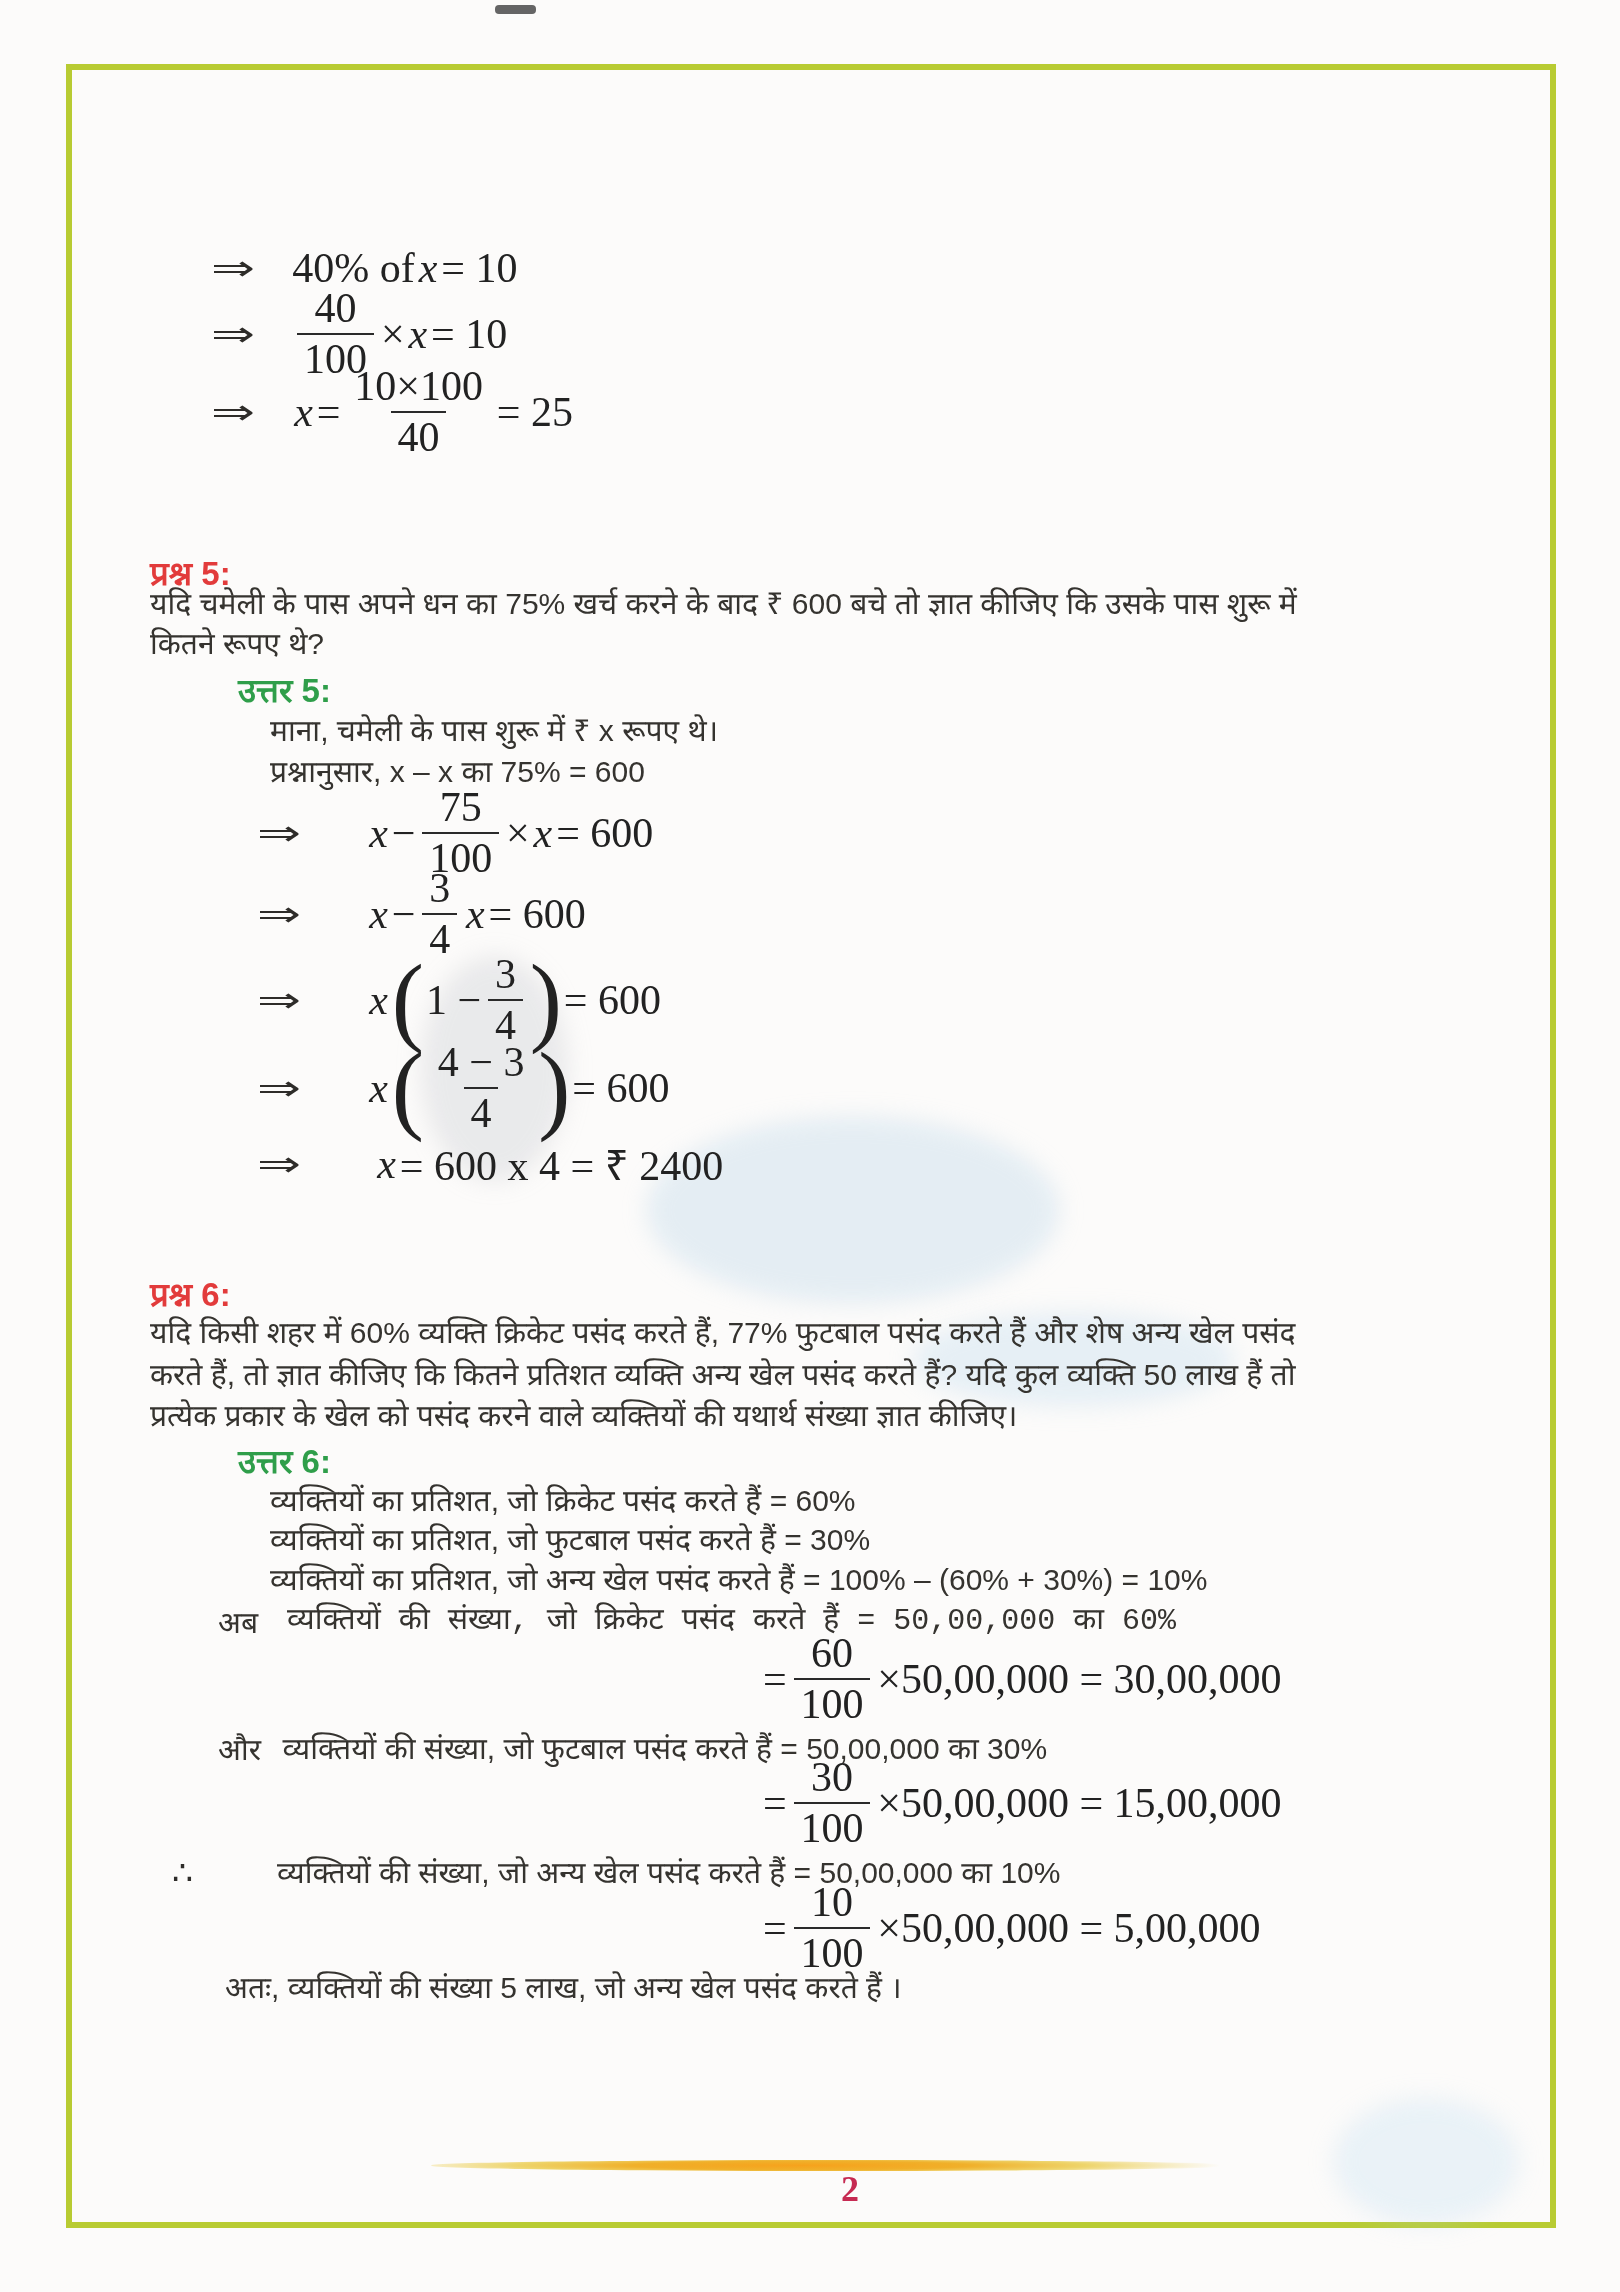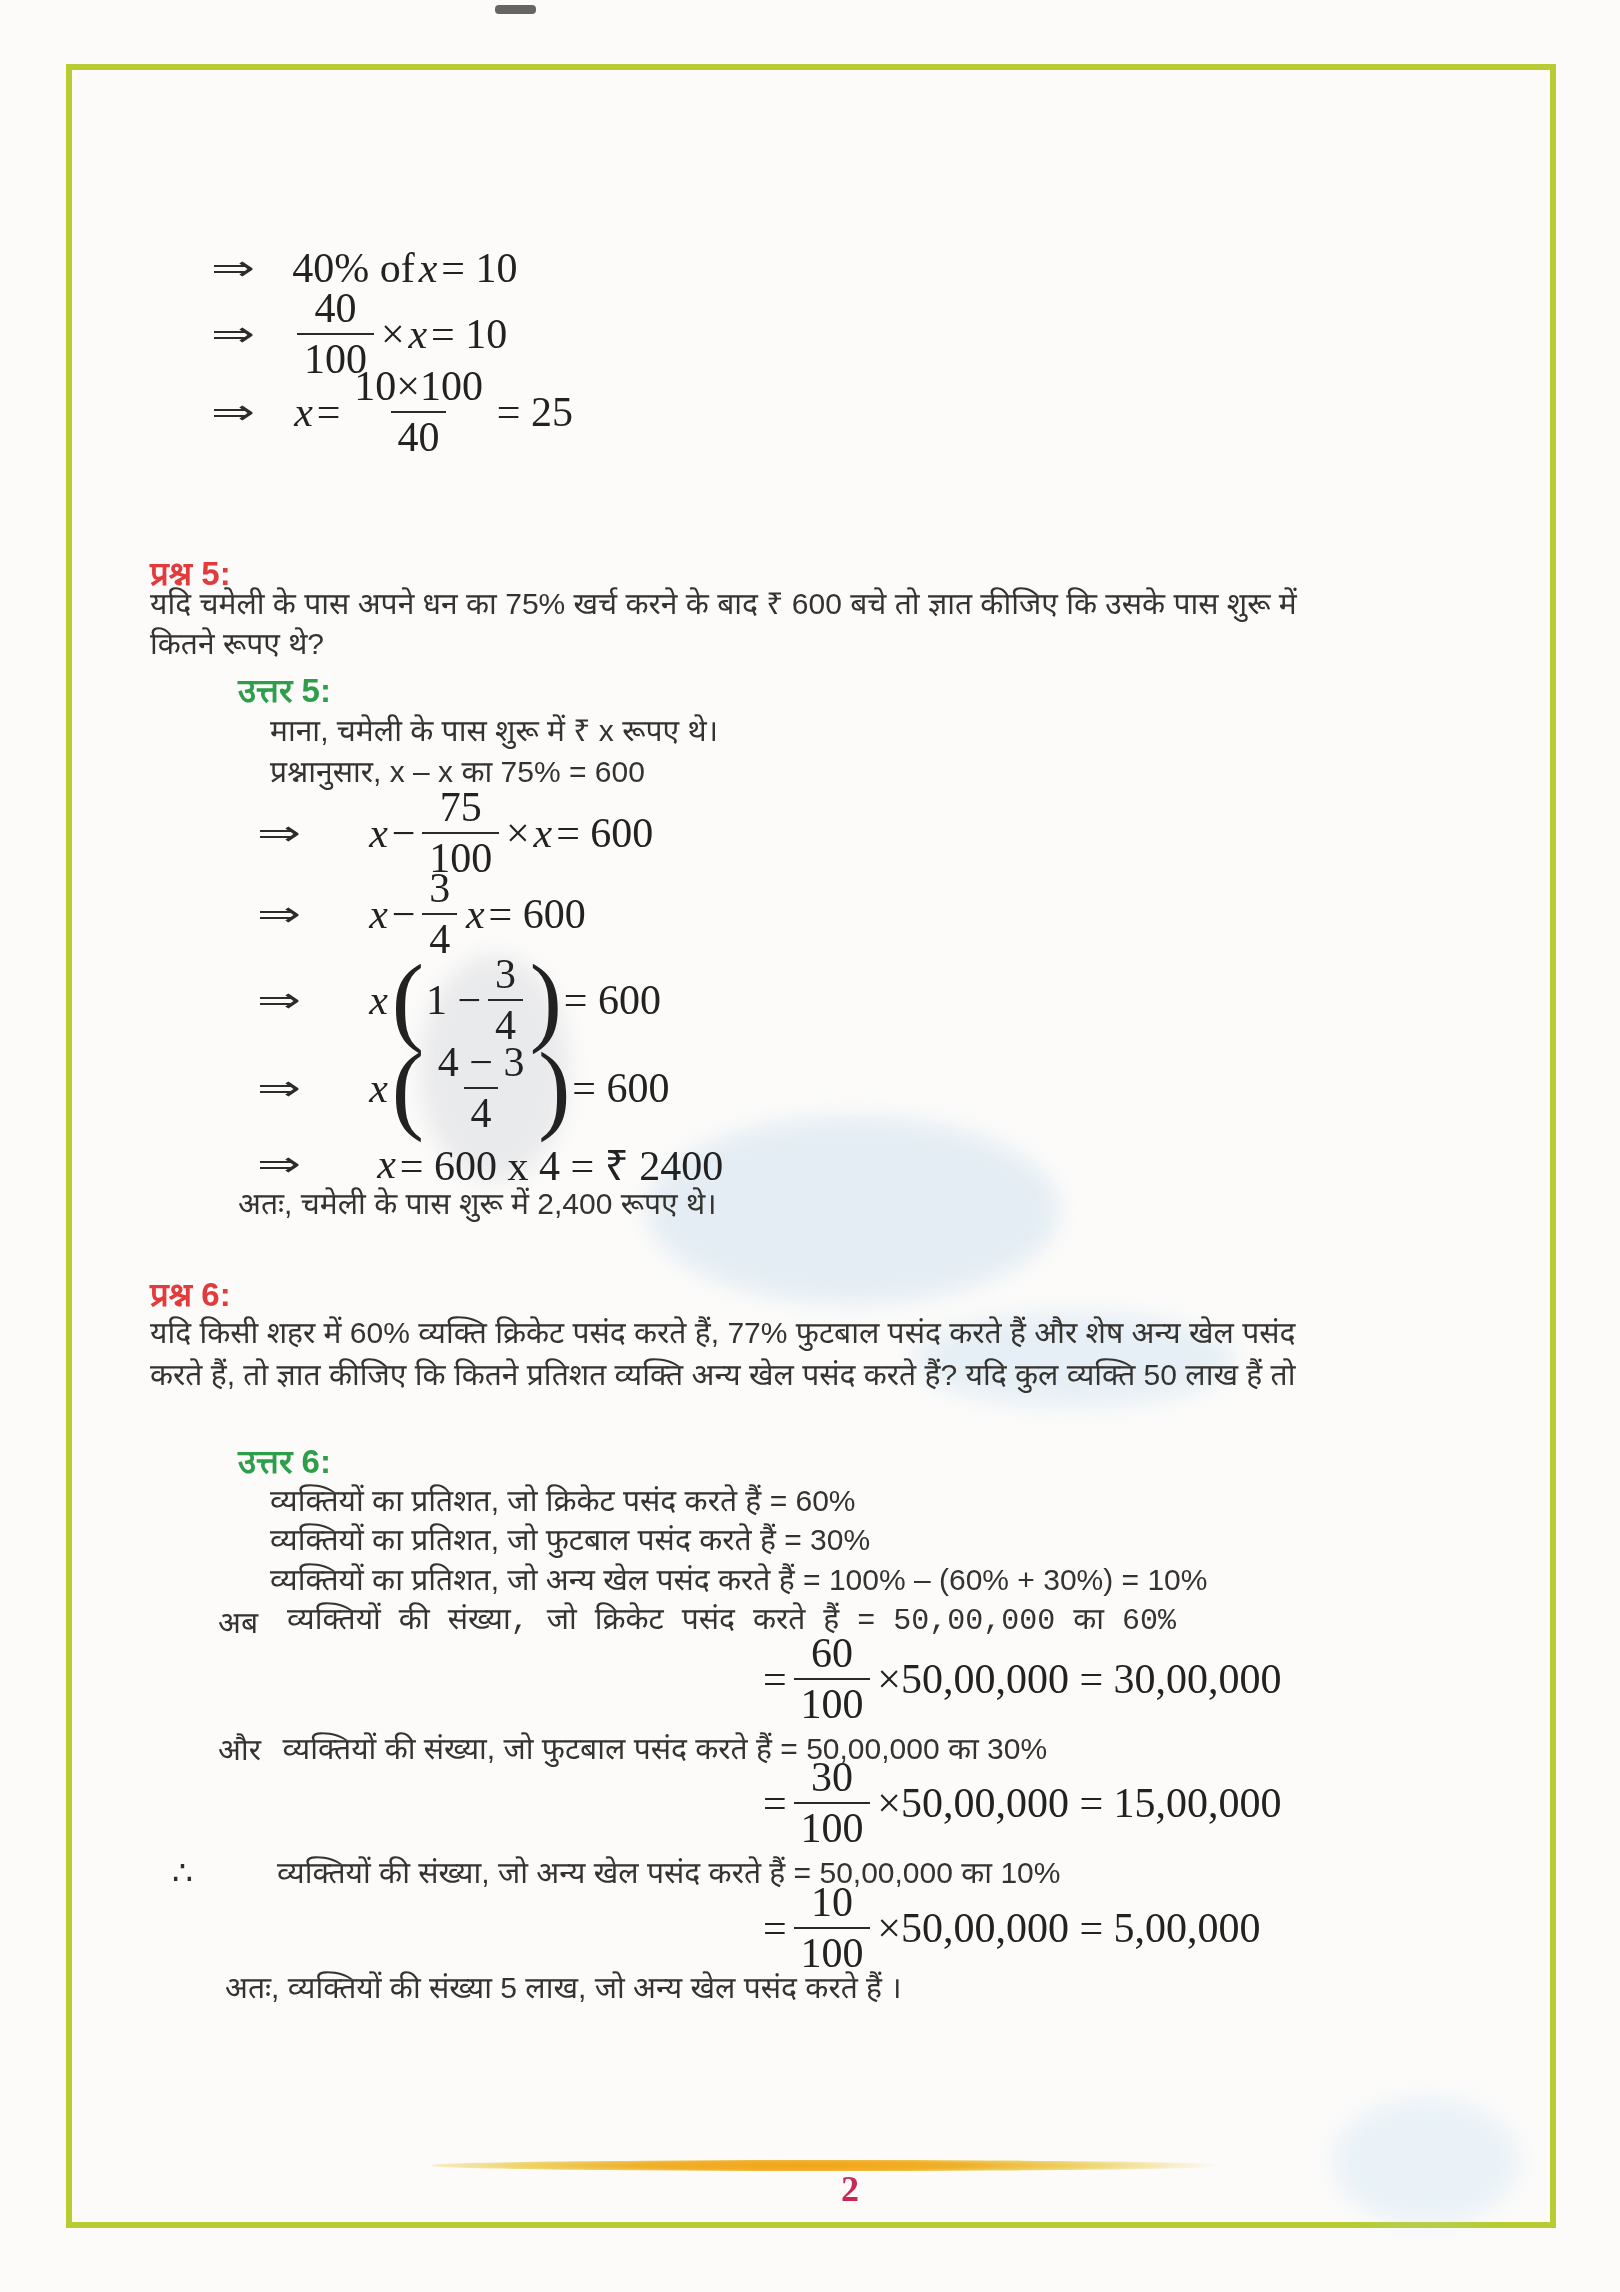--- a/index.html
+++ b/index.html
@@ -169,25 +169,25 @@
         <span class="mtxt">= 600</span>
       </span>
   </div>
   <div class="eqrow" style="left:257px; top:1141px; height:45px;">
     <span class="arrow">⇒</span>
     <span class="mline" style="margin-left:88px;">
         <span class="mvar">x</span>
         <span class="mtxt"> = 600 x 4 = ₹ 2400</span>
       </span>
   </div>
-  <div class="notel" style="left:238px; top:1182px;">अतः, चमेली के पास शुरू में 2,400 रूपए थे।</div>
 
   <div class="qlabel" style="left:150px; top:1271px;">प्रश्न 6:</div>
   <div class="hline" style="left:150px; top:1313px;">यदि किसी शहर में 60% व्यक्ति क्रिकेट पसंद करते हैं, 77% फुटबाल पसंद करते हैं और शेष अन्य खेल पसंद</div>
   <div class="hline" style="left:150px; top:1355px;">करते हैं, तो ज्ञात कीजिए कि कितने प्रतिशत व्यक्ति अन्य खेल पसंद करते हैं? यदि कुल व्यक्ति 50 लाख हैं तो</div>
+  <div class="hline" style="left:150px; top:1396px;">प्रत्येक प्रकार के खेल को पसंद करने वाले व्यक्तियों की यथार्थ संख्या ज्ञात कीजिए।</div>
   <div class="alabel" style="left:238px; top:1438px;">उत्तर 6:</div>
   <div class="hline" style="left:270px; top:1481px;">व्यक्तियों का प्रतिशत, जो क्रिकेट पसंद करते हैं = 60%</div>
   <div class="hline" style="left:270px; top:1520px;">व्यक्तियों का प्रतिशत, जो फुटबाल पसंद करते हैं = 30%</div>
   <div class="hline" style="left:270px; top:1560px;">व्यक्तियों का प्रतिशत, जो अन्य खेल पसंद करते हैं = 100% – (60% + 30%) = 10%</div>
 
   <div class="eqrow" style="left:218px; top:1600px; height:43px;">
     <span class="rowlabel">अब</span>
     <span class="hline" style="position:static; margin-left:29px;font-family:Liberation Mono, monospace;">व्यक्तियों की संख्या, जो क्रिकेट पसंद करते हैं = 50,00,000 का 60%</span>
   </div>
   <div class="eqrow" style="left:762px; top:1636px; height:86px;">

